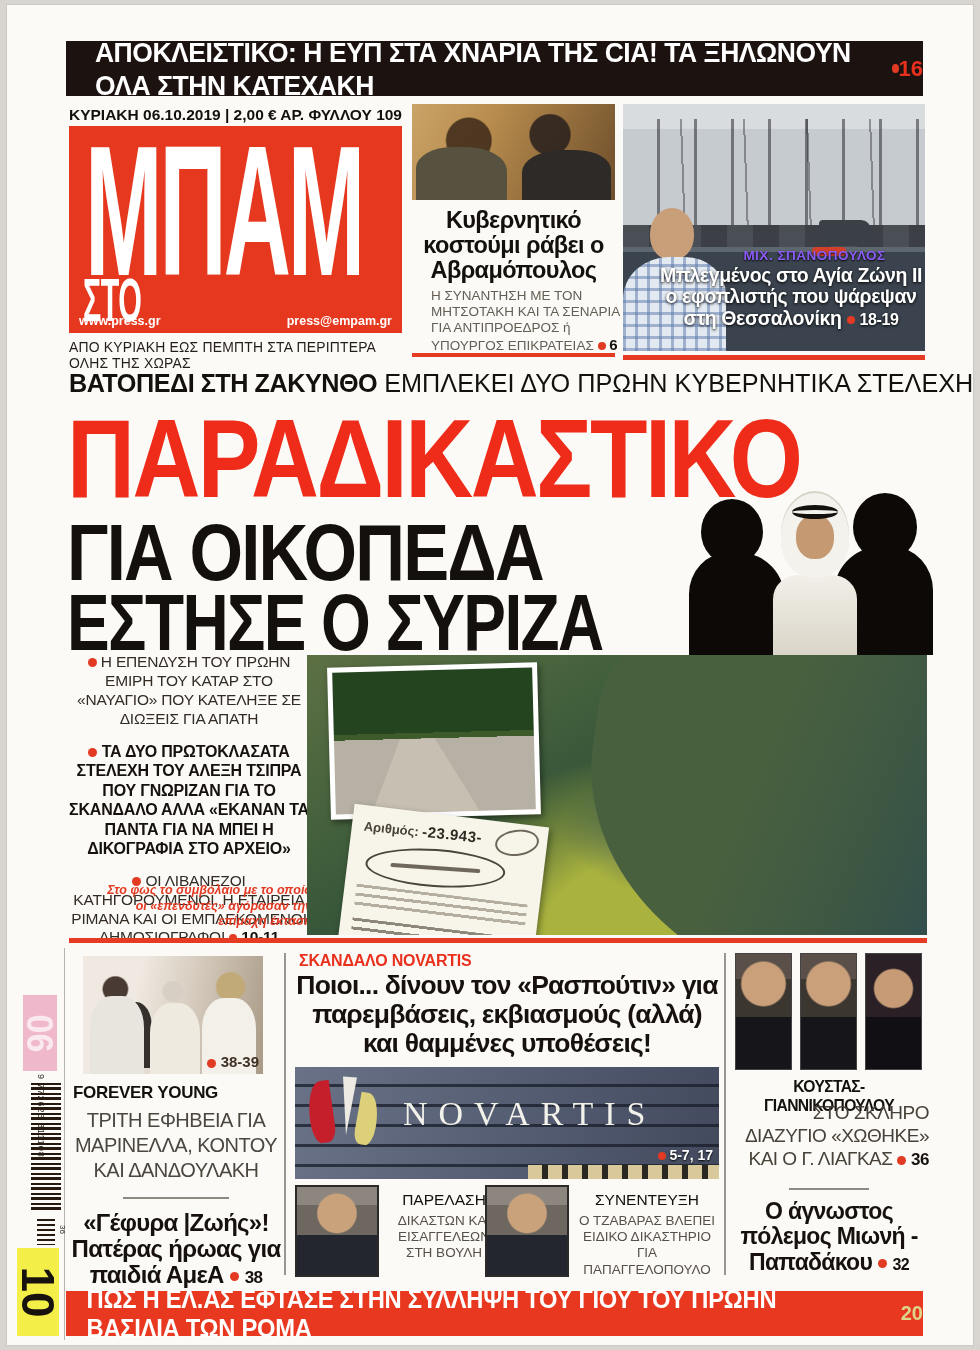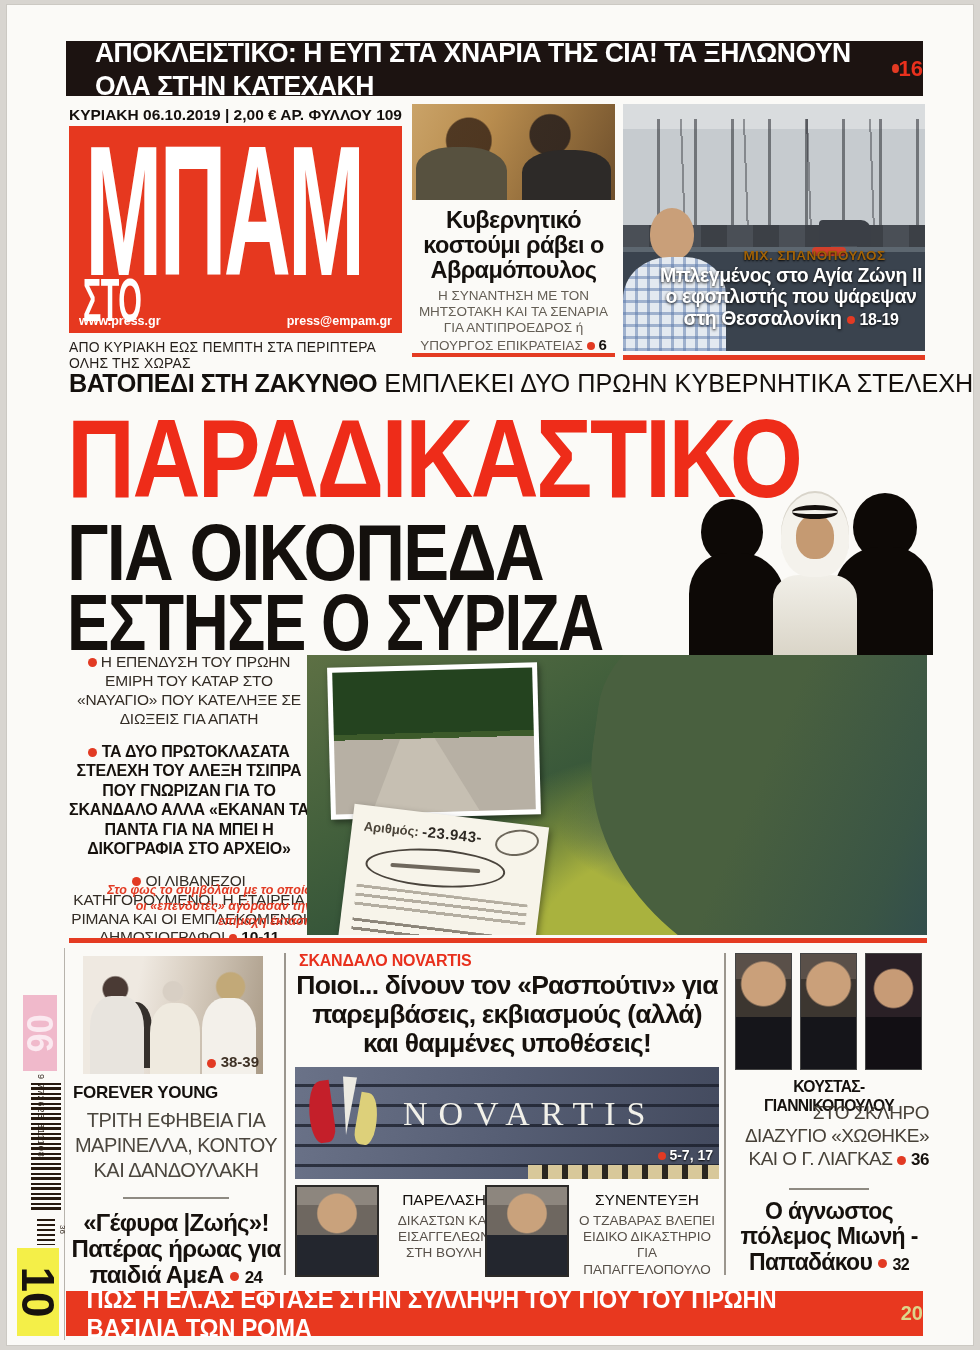--- a/index.html
+++ b/index.html
@@ -22,37 +22,37 @@
   .logo-foot{position:absolute;left:10px;right:10px;bottom:5px;display:flex;justify-content:space-between;font-weight:700;font-size:12.5px}
   .tagline{left:62px;top:334px;width:340px;font-size:14.5px;color:#241e19;letter-spacing:.2px;transform:scaleX(.96);transform-origin:0 0}
   
   .mid-photo{left:405px;top:99px;width:203px;height:96px;background:
     radial-gradient(circle at 28% 38%,rgba(60,40,25,.85) 0 14%,transparent 15%),
     radial-gradient(circle at 68% 32%,rgba(45,35,30,.9) 0 13%,transparent 14%),
     linear-gradient(115deg,#caa368 0%,#b88c4e 35%,#8f6a3a 70%,#6e4f2c 100%)}
   .mid-photo .suit1{position:absolute;left:2%;bottom:0;width:45%;height:55%;background:#57513f;border-radius:40% 45% 0 0}
   .mid-photo .suit2{position:absolute;right:2%;bottom:0;width:44%;height:52%;background:#2d2a28;border-radius:45% 40% 0 0}
   .mid-hl{left:403px;top:203px;width:207px;text-align:center;font-weight:700;font-size:23.5px;line-height:1.06;color:#14100d;letter-spacing:-.6px}
-  .mid-deck{left:401px;top:283px;width:211px;text-align:center;font-size:13.5px;line-height:1.18;color:#645e55;font-weight:500}
+  .mid-deck{left:424px;top:283px;width:211px;font-size:13.5px;line-height:1.18;color:#645e55;font-weight:500}
   .mid-deck b{color:#14100d;font-size:15px}
   .redline-mid{left:405px;top:348px;width:203px;height:4px}
   
   .port{left:616px;top:99px;width:302px;height:247px;overflow:hidden;background:
     linear-gradient(to bottom,#d9dcde 0 10%,#c6cbcf 10% 52%,#5d6770 52% 60%,#3a434e 60% 100%)}
   .port .cranes{position:absolute;left:0;top:6%;width:100%;height:48%;background:
     repeating-linear-gradient(90deg,transparent 0 34px,rgba(42,44,50,.55) 34px 37px),
     repeating-linear-gradient(88deg,transparent 0 61px,rgba(52,54,60,.45) 61px 63px)}
   .port .containers{position:absolute;left:0;top:49%;width:100%;height:9%;background:repeating-linear-gradient(90deg,#4a4f56 0 26px,#3c4046 26px 52px)}
   .port .tug{position:absolute;right:18%;top:47%;width:52px;height:26px;background:#3b3f46;border-radius:4px 10px 2px 2px}
   .port .buoy{position:absolute;right:26%;top:58%;width:34px;height:9px;background:#d2402c;border-radius:4px}
   .port .man-head{position:absolute;left:9%;top:42%;width:44px;height:52px;background:#c99f79;border-radius:50% 50% 46% 46%}
   .port .man-body{position:absolute;left:0;bottom:0;width:34%;height:38%;background:
     repeating-linear-gradient(90deg,rgba(90,120,170,.5) 0 3px,transparent 3px 12px),
     repeating-linear-gradient(0deg,rgba(90,120,170,.5) 0 3px,transparent 3px 12px),#e3e9f0;border-radius:45% 40% 0 0}
-  .port-kicker{left:700px;top:243px;width:215px;text-align:center;color:#a16207;font-weight:700;font-size:13.5px;letter-spacing:.5px;text-shadow:0 1px 2px #000}
+  .port-kicker{left:700px;top:243px;width:215px;text-align:center;color:#8b5cf6;font-weight:700;font-size:13.5px;letter-spacing:.5px;text-shadow:0 1px 2px #000}
   .port-hl{left:652px;top:260px;width:264px;text-align:center;color:#fff;font-weight:700;font-size:19.5px;line-height:1.1;letter-spacing:-.4px;text-shadow:0 1px 3px #000}
   .port-hl .pg{font-size:16px}
   .redline-port{left:616px;top:350px;width:302px;height:5px}
   
   .strip{left:62px;top:363px;width:858px;font-size:26px;color:#14100d;white-space:nowrap;transform:scaleX(.97);transform-origin:0 0}
   .strip b{font-weight:800;letter-spacing:-.5px}
   .hl-red{left:60px;top:398px;color:#ee2c19;font-weight:700;font-size:112px;line-height:1;letter-spacing:-3px}
   .hl-b1{left:60px;top:508px;color:#14100d;font-weight:700;font-size:80px;line-height:1;letter-spacing:-2px}
   .hl-b2{left:60px;top:578px;color:#14100d;font-weight:700;font-size:80px;line-height:1;letter-spacing:-2px}
   
@@ -271,21 +271,21 @@
     <div class="f2"></div>
     <div class="f3"></div>
     <div class="pg"><span class="dot" style="width:9px;height:9px"></span> <span>38-39</span></div>
   </div>
   <div class="abs fy-kicker">FOREVER YOUNG</div>
   <div class="abs fy-hl">ΤΡΙΤΗ ΕΦΗΒΕΙΑ ΓΙΑ ΜΑΡΙΝΕΛΛΑ, ΚΟΝΤΟΥ ΚΑΙ ΔΑΝΔΟΥΛΑΚΗ</div>
   <div class="abs fy-div"></div>
   <div class="abs fy-2">
     <span>«Γέφυρα |Ζωής»! Πατέρας ήρωας για παιδιά ΑμεΑ</span>
     <span class="dot" style="width:9px;height:9px"></span>
-    <span class="pg">24</span>
+    <span class="pg">38</span>
   </div>
 
   <div class="abs vline v1"></div>
   <div class="abs vline v2"></div>
   <div class="abs railline"></div>
 
   <div class="abs nov-kicker">ΣΚΑΝΔΑΛΟ NOVARTIS</div>
   <div class="abs nov-hl">Ποιοι... δίνουν τον «Ρασπούτιν» για παρεμβάσεις, εκβιασμούς (αλλά) και θαμμένες υποθέσεις!</div>
   <div class="abs nov-photo">
     <div class="nov-flame1"></div>

